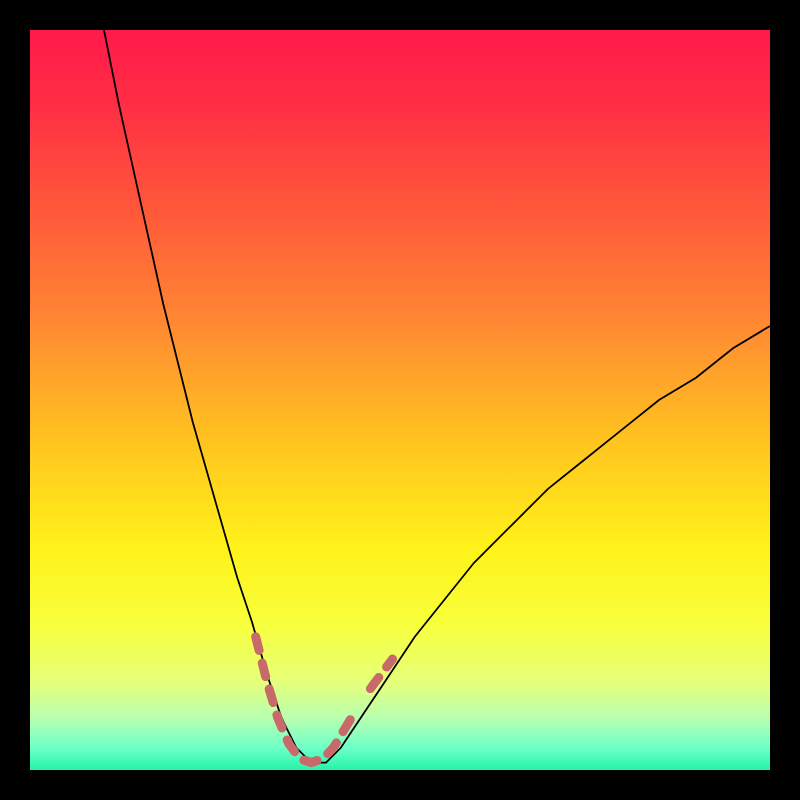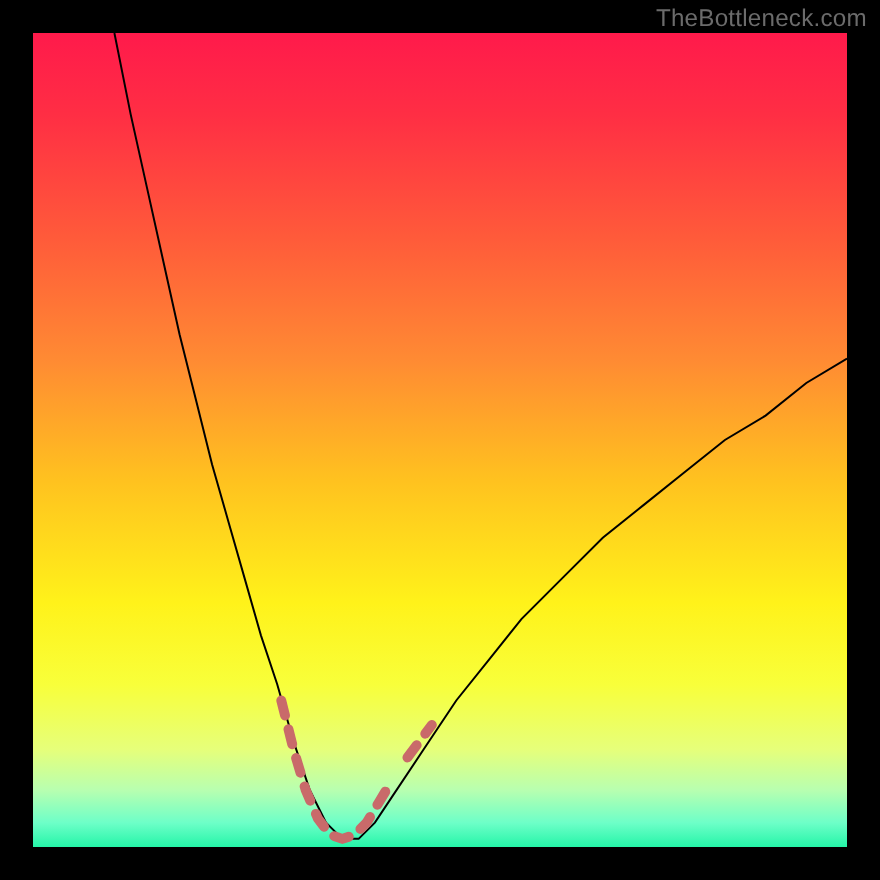--- a/index.html
+++ b/index.html
@@ -36,21 +36,20 @@
   .plot-area svg {
     width: 740px;
     height: 740px;
     display: block;
   }
 </style>
 </head>
 <body>
 
 <div class="frame">
-  <div class="watermark">TheBottleneck.com</div>
   <div class="plot-area">
     <svg viewBox="0 0 740 740" preserveAspectRatio="none">
       <defs>
         <linearGradient id="bg-grad" x1="0" y1="0" x2="0" y2="1">
             <stop offset="0%" stop-color="#ff1a4b"></stop>
             <stop offset="10%" stop-color="#ff2e44"></stop>
             <stop offset="25%" stop-color="#ff5a3a"></stop>
             <stop offset="40%" stop-color="#ff8a33"></stop>
             <stop offset="55.00000000000001%" stop-color="#ffc21f"></stop>
             <stop offset="70%" stop-color="#fff21a"></stop>

